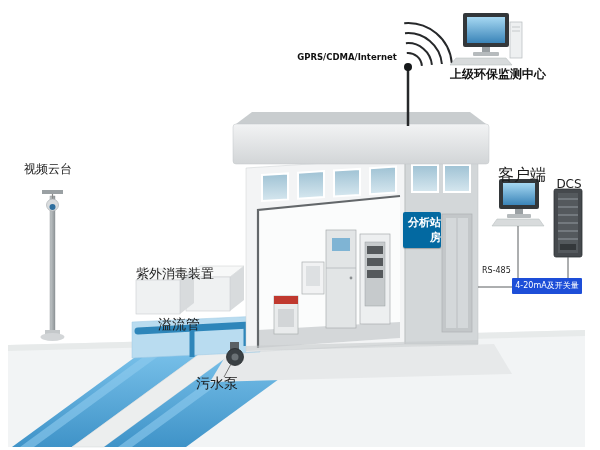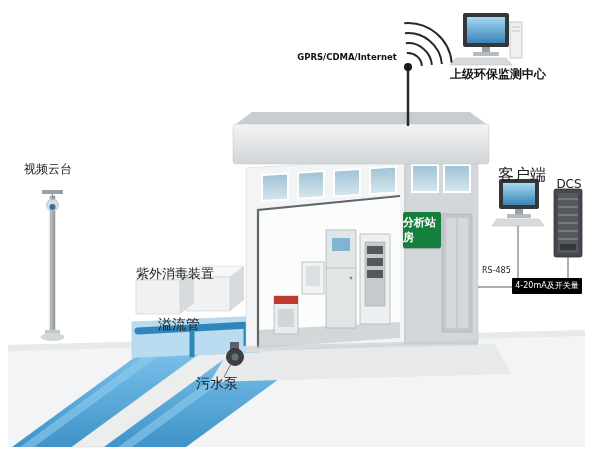--- a/index.html
+++ b/index.html
@@ -10,27 +10,27 @@
   .scene svg{position:absolute;left:0;top:0;}
   .label{
     position:absolute;color:#1c1c1c;font-size:9px;line-height:1.2;
     white-space:nowrap;
   }
   .label.center{text-align:center;}
   .label.right{text-align:center;}
   .label.bold{font-weight:600;color:#111;}
   .station-sign{
     position:absolute;left:403px;top:212px;width:38px;height:36px;
-    background:#15803d;border-radius:2px;color:#fff;font-weight:700;
-    font-size:11px;line-height:15px;text-align:left;word-break:break-all;
+    background:#0369a1;border-radius:2px;color:#fff;font-weight:700;
+    font-size:11px;line-height:15px;text-align:right;word-break:break-all;
     padding-top:3px;box-sizing:border-box;box-shadow:0 1px 1px rgba(0,0,0,.25);
   }
   .io-box{
     position:absolute;left:512px;top:278px;width:70px;height:16px;
-    background:#000000;color:#fff;font-size:8px;line-height:16px;text-align:center;
+    background:#1d4ed8;color:#fff;font-size:8px;line-height:16px;text-align:center;
     white-space:nowrap;border-radius:1px;
   }
 </style>
 </head>
 <body>
 
 <div class="scene">
 
 <svg width="600" height="450" viewBox="0 0 600 450">
   <defs>

